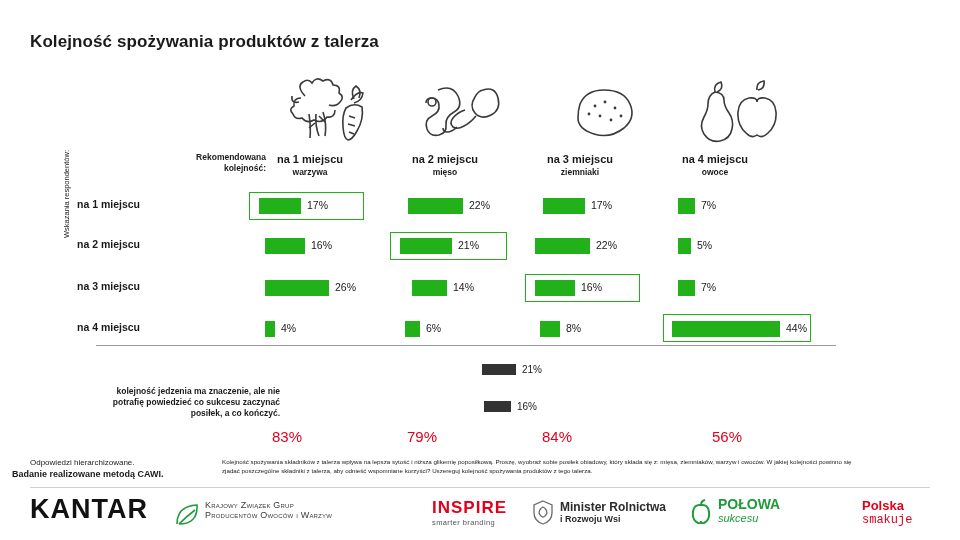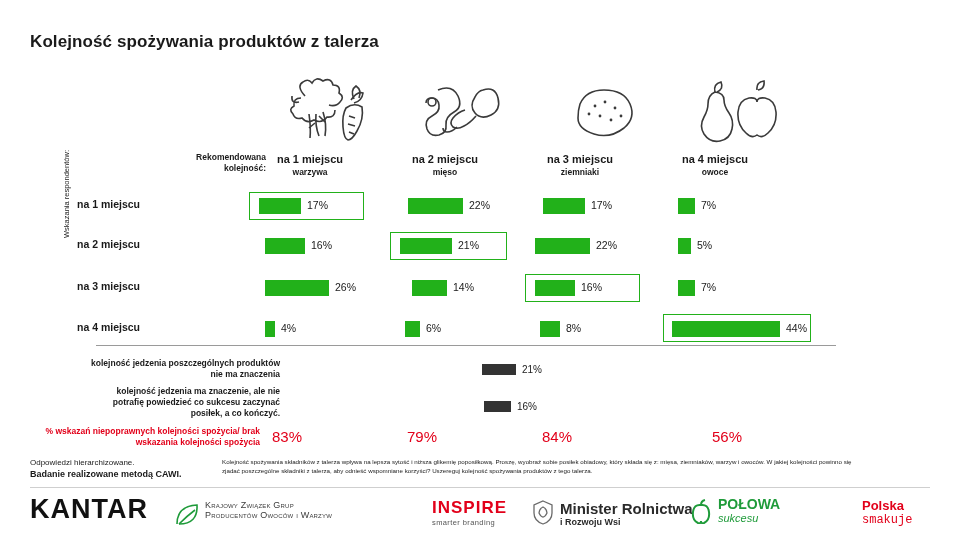--- a/index.html
+++ b/index.html
@@ -57,39 +57,39 @@
   .bar-dark{height:11px;background:#333333;display:block;}
   .bar-dark-val{position:absolute;font-size:10px;color:#1a1a1a;}
 
   .red-label{
     position:absolute;left:40px;top:426px;width:220px;text-align:right;
     font-size:8.5px;font-weight:bold;color:#e2001a;line-height:1.3;
   }
   .red-val{position:absolute;font-size:15px;color:#e2001a;font-weight:normal;}
 
   .foot1{position:absolute;left:30px;top:458px;font-size:8px;color:#1a1a1a;}
-  .foot2{position:absolute;left:30px;top:469px;font-size:9px;font-weight:bold;color:#1a1a1a;}
+  .foot2{position:absolute;left:12px;top:469px;font-size:9px;font-weight:bold;color:#1a1a1a;}
   .foot-small{
     position:absolute;left:222px;top:458px;width:640px;
     font-size:6.2px;line-height:1.45;color:#1a1a1a;
   }
 
   .bottom-line{position:absolute;left:30px;top:487px;width:900px;height:1px;background:#cfcfcf;}
 
   .logos{position:absolute;left:0;top:492px;width:960px;height:48px;}
   .logo{position:absolute;}
   .kantar{left:30px;top:2px;font-size:27px;font-weight:bold;letter-spacing:1px;color:#111;}
   .kzg{left:205px;top:8px;}
   .kzg .l1{font-size:9px;letter-spacing:.2px;color:#3b3b3b;font-variant:small-caps;}
   .kzg .l2{font-size:9px;letter-spacing:.2px;color:#3b3b3b;font-variant:small-caps;}
   .inspire{left:432px;top:6px;text-align:left;}
   .inspire .l1{font-size:17px;font-weight:bold;color:#e2001a;letter-spacing:1px;}
   .inspire .l2{font-size:7.5px;color:#555;letter-spacing:.4px;}
   .minrol{left:560px;top:8px;}
-  .minrol .l1{font-size:15px;font-weight:bold;color:#2b2b2b;}
+  .minrol .l1{font-size:12px;font-weight:bold;color:#2b2b2b;}
   .minrol .l2{font-size:9px;font-weight:bold;color:#2b2b2b;}
   .polowa{left:718px;top:4px;text-align:left;}
   .polowa .l1{font-size:14px;font-weight:bold;color:#1f9b3a;}
   .polowa .l2{font-size:11px;color:#1f9b3a;font-style:italic;}
   .polska{left:862px;top:6px;text-align:left;}
   .polska .l1{font-size:13px;font-weight:bold;color:#e2001a;}
   .polska .l2{font-size:12px;color:#e2001a;font-family:Liberation Mono, monospace;}
 </style>
 </head>
 <body>
@@ -235,33 +235,31 @@
     <span class="bar" style="width:20px;"></span>
     <span class="bar-val" style="left:26px;">8%</span>
   </div>
   <div class="bar-wrap" style="left:672px;top:321px;">
     <span class="bar" style="width:108px;"></span>
     <span class="bar-val" style="left:114px;">44%</span>
   </div>
 
   <div class="sep-line"></div>
 
-  <div class="note-label" style="left:90px;top:358px;">kolejność jedzenia poszczególnych produktów nie ma znaczenia</div>
   <div class="bar-wrap" style="left:482px;top:364px;height:11px;">
     <span class="bar-dark" style="width:34px;"></span>
     <span class="bar-dark-val" style="left:40px;top:0px;">21%</span>
   </div>
 
   <div class="note-label" style="left:90px;top:386px;">kolejność jedzenia ma znaczenie, ale nie potrafię powiedzieć co sukcesu zaczynać posiłek, a co kończyć.</div>
   <div class="bar-wrap" style="left:484px;top:401px;height:11px;">
     <span class="bar-dark" style="width:27px;"></span>
     <span class="bar-dark-val" style="left:33px;top:0px;">16%</span>
   </div>
 
-  <div class="red-label">% wskazań niepoprawnych kolejności spożycia/ brak wskazania kolejności spożycia</div>
   <div class="red-val" style="left:272px;top:428px;">83%</div>
   <div class="red-val" style="left:407px;top:428px;">79%</div>
   <div class="red-val" style="left:542px;top:428px;">84%</div>
   <div class="red-val" style="left:712px;top:428px;">56%</div>
 
   <div class="foot1">Odpowiedzi hierarchizowane.</div>
   <div class="foot2">Badanie realizowane metodą CAWI.</div>
   <div class="foot-small">Kolejność spożywania składników z talerza wpływa na lepsza sytość i niższa glikemię poposiłkową. Proszę, wyobraź sobie posiłek obiadowy, który składa się z: mięsa, ziemniaków, warzyw i owoców. W jakiej kolejności powinno się zjadać poszczególne składniki z talerza, aby odnieść wspomniane korzyści? Uszereguj kolejność spożywania produktów z tego talerza.</div>
 
   <div class="bottom-line"></div>

